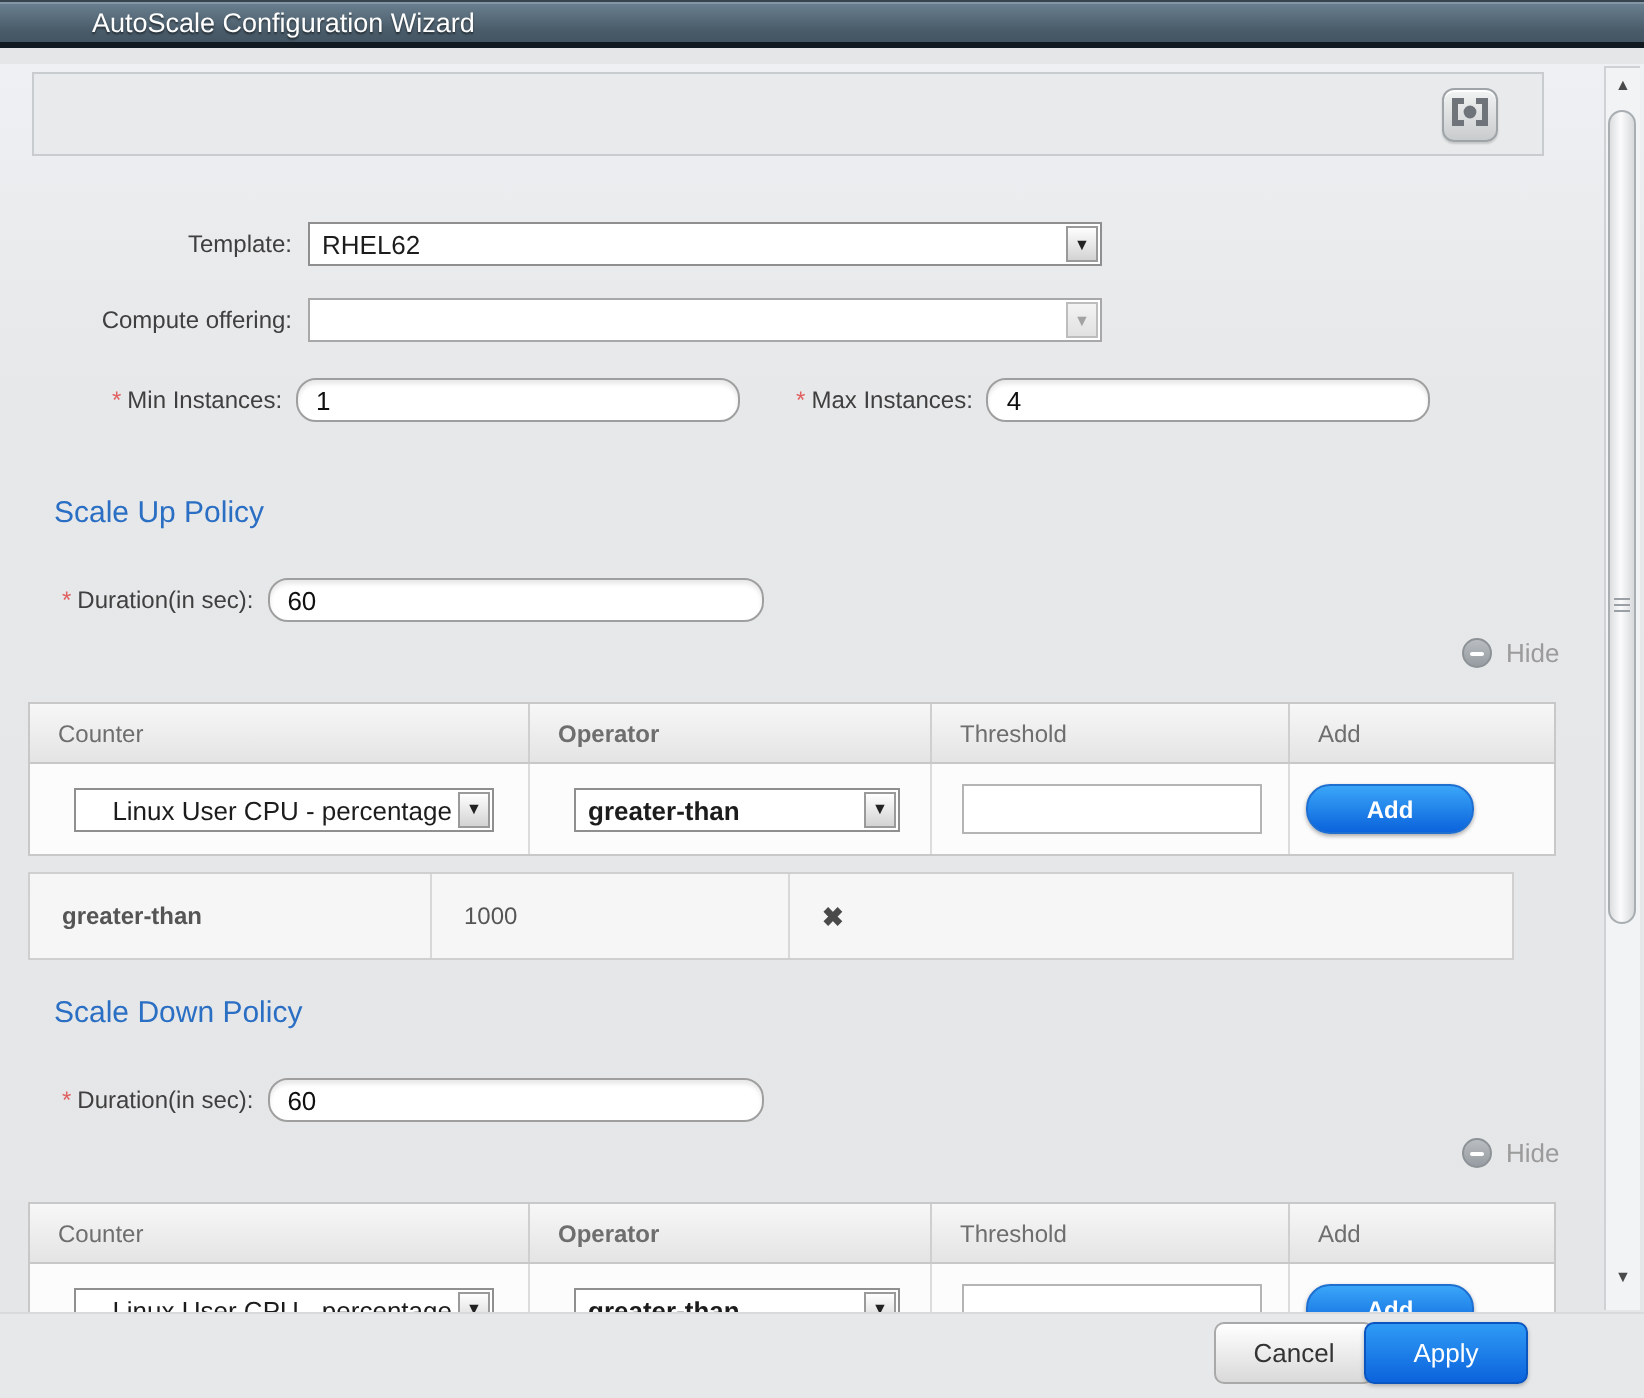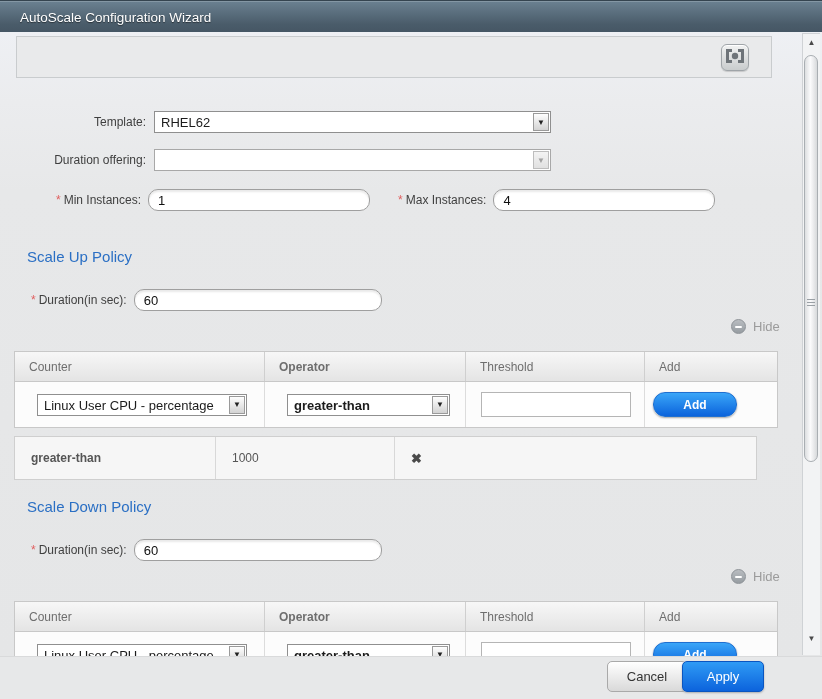--- a/index.html
+++ b/index.html
@@ -2,23 +2,23 @@
 <html><head>
 <meta charset="utf-8">
 <style>
   * { box-sizing: border-box; margin: 0; padding: 0; }
   html,body { width: 822px; height: 699px; overflow: hidden;
     font-family: "Liberation Sans", sans-serif; background: #e5e6e7; }
 
   .dialog { position: relative; width: 822px; height: 699px; background:#e5e6e7; }
 
   
-  .titlebar { height: 37px; border-top: 1px solid #35444f; border-bottom: 3px solid #121a21;
+  .titlebar { height: 24px; border-top: 1px solid #35444f; border-bottom: 3px solid #121a21;
     background: linear-gradient(#6b8191, #4a5c6a 70%, #445563);
-    display: flex; align-items: center; padding-left: 20px;
+    display: flex; align-items: center; padding-left: 46px;
     color: #fff; font-size: 13.5px; text-shadow: 0 1px 1px rgba(0,0,0,.5);
     box-shadow: inset 0 1px 0 rgba(255,255,255,.18); }
 
   
   .content { position: absolute; top: 32px; left: 0; right: 0; height: 624px; overflow: hidden;
     background: linear-gradient(180deg, #eef0f4 0px, #ebecee 70px, #e7e8e9 160px, #e5e6e7 100%); }
 
   .top-panel { position: absolute; left: 16px; top: 4px; width: 756px; height: 42px;
     background: #e9eaeb; border: 1px solid #c9ccce; }
   .toggle-btn { position: absolute; right: 22px; top: 7px; width: 28px; height: 27px;
@@ -80,21 +80,21 @@
   .t-up   { top: 319px; }
   .t-down { top: 569px; }
   .thead { display: flex; height: 30px; background: linear-gradient(#f7f7f7, #e4e4e4);
     border-bottom: 1px solid #c8c8c8; }
   .th { padding: 8px 0 0 14px; font-size: 12px; color: #6e6e6e; border-right: 1px solid #cfcfcf; height: 100%; }
   .th:last-child { border-right: none; }
   .c1 { width: 250px; } .c2 { width: 201px; font-weight: bold; } .c3 { width: 179px; } .c4 { width: 111px; }
   .irow { display: flex; height: 45px; }
   .icell { height: 100%; display: flex; align-items: center; border-right: 1px solid #dcdcdc; }
   .icell:last-child { border-right: none; }
-  .icell.c1 { padding-left: 22px; } .icell.c2 { padding-left: 22px; }
+  .icell.c1 { padding-left: 22px; text-align: right; } .icell.c2 { padding-left: 22px; }
   .icell.c3 { padding-left: 15px; } .icell.c4 { padding-left: 8px; }
   .sel-counter  { width: 210px; }
   .sel-operator { width: 163px; }
   .threshold-input { width: 150px; height: 25px; border: 1px solid #b5b5b5; background: #fff;
     font-size: 13px; padding: 0 6px; outline: none; font-family: "Liberation Sans", sans-serif; }
   .add-btn { width: 84px; height: 25px; border-radius: 12px; cursor: pointer;
     background: linear-gradient(#3aa6f8, #0b63dc); border: 1px solid #1f6fd0;
     color: #fff; font-weight: bold; font-size: 12px; font-family: "Liberation Sans", sans-serif;
     box-shadow: 0 1px 2px rgba(0,0,0,.35); }
 
@@ -156,21 +156,21 @@
 
     <div class="frow row-template">
       <span class="flabel">Template:</span>
       <div class="sel sel-wide">
         <span class="txt">RHEL62</span>
         <span class="arw">▼</span>
       </div>
     </div>
 
     <div class="frow row-compute">
-      <span class="flabel">Duration offering:</span>
+      <span class="flabel">Compute offering:</span>
       <div class="sel sel-wide disabled">
         <span class="arw">▼</span>
       </div>
     </div>
 
     <div class="frow row-minmax">
       <span class="req">*</span>
       <span class="flabel-inline">Min Instances:</span>
       <input class="rinput in-min" value="1" style="">
       <span class="mm-gap"></span>

